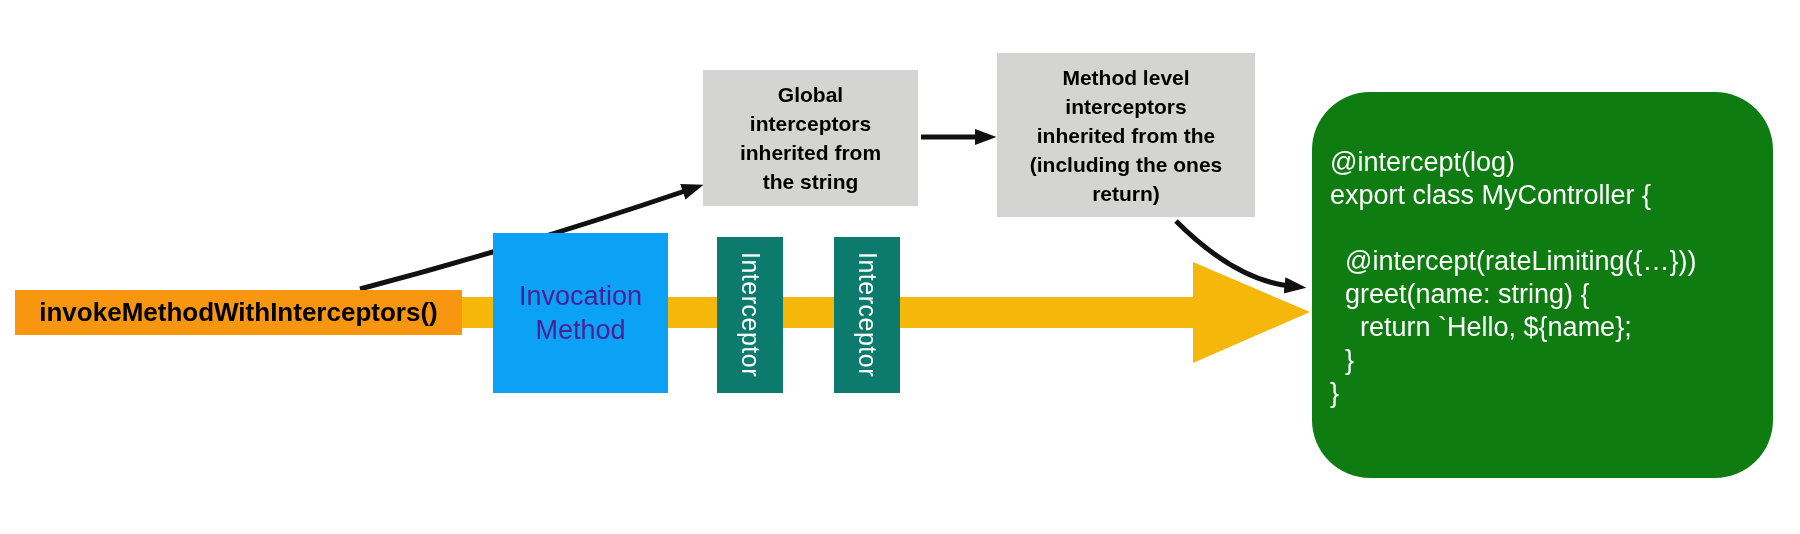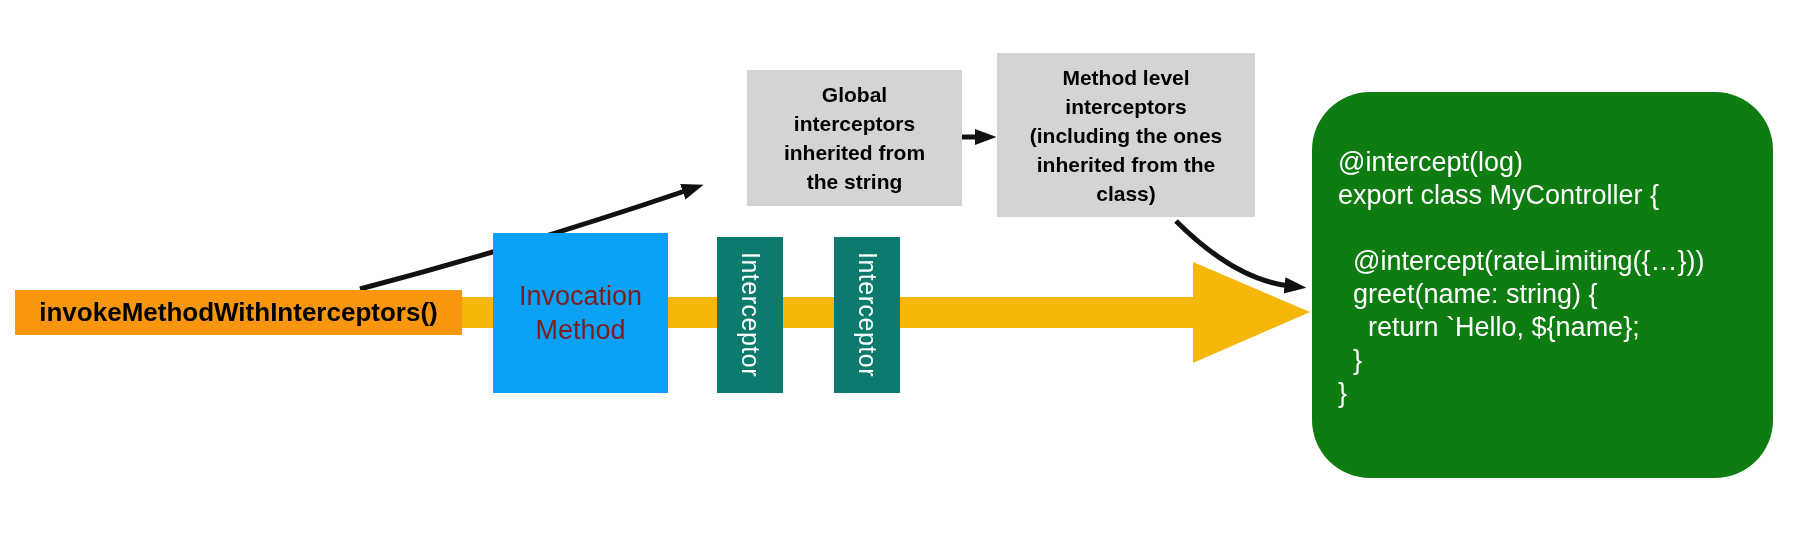--- a/index.html
+++ b/index.html
@@ -9,41 +9,41 @@
   }
   .layer{position:absolute;left:0;top:0;width:1800px;height:534px;z-index:1;}
   .box{position:absolute;z-index:2;box-sizing:border-box;display:flex;align-items:center;justify-content:center;}
 
   .invoke-box{
     left:15px;top:290px;width:447px;height:45px;background:#f8960f;
     font-size:26px;font-weight:700;color:#000000;text-align:center;
   }
   .context-box{
     left:493px;top:233px;width:175px;height:160px;background:#0ba1f5;
-    flex-direction:column;color:#7f1d1d;font-size:27px;line-height:34px;text-align:center;
+    flex-direction:column;color:#4c1d95;font-size:27px;line-height:34px;text-align:center;
   }
   .interceptor-box{
     top:237px;width:66px;height:156px;background:#0c7a6d;color:#fff;
     font-size:25px;letter-spacing:0.5px;
     writing-mode:vertical-rl;text-orientation:mixed;
   }
   .interceptor-1{left:717px;}
   .interceptor-2{left:834px;}
   .note-box{
     background:#d4d4d3;color:#000;font-weight:700;font-size:21px;line-height:29px;
     flex-direction:column;text-align:center;
   }
-  .global-box{left:703px;top:70px;width:215px;height:136px;margin-left:44px;}
+  .global-box{left:703px;top:70px;width:215px;height:136px;}
   .method-box{left:997px;top:53px;width:258px;height:164px;}
   .code-box{
     left:1312px;top:92px;width:461px;height:386px;background:#0e7c11;border-radius:58px;
     align-items:flex-start;justify-content:flex-start;
   }
   .code-box pre{
-    margin:0;padding:54px 8px 0 26px;white-space:pre;
+    margin:0;padding:54px 8px 0 18px;white-space:pre;
     font-family:"Liberation Sans", sans-serif;
     font-size:27px;line-height:33px;color:#ffffff;font-weight:400;
   }
 </style>
 </head>
 <body>
 
 <div class="canvas">
 
   <svg class="layer" viewBox="0 0 1800 534" xmlns="http://www.w3.org/2000/svg">
@@ -83,23 +83,23 @@
   <div class="box note-box global-box">
     <div>Global</div>
     <div>interceptors</div>
     <div>inherited from</div>
     <div>the string</div>
   </div>
 
   <div class="box note-box method-box">
     <div>Method level</div>
     <div>interceptors</div>
+    <div>inherited from the</div>
     <div>(including the ones</div>
-    <div>inherited from the</div>
-    <div>class)</div>
+    <div>return)</div>
   </div>
 
   <div class="box code-box">
     <pre>@intercept(log)
 export class MyController {
 
   @intercept(rateLimiting({…}))
   greet(name: string) {
     return `Hello, ${name};
   }

